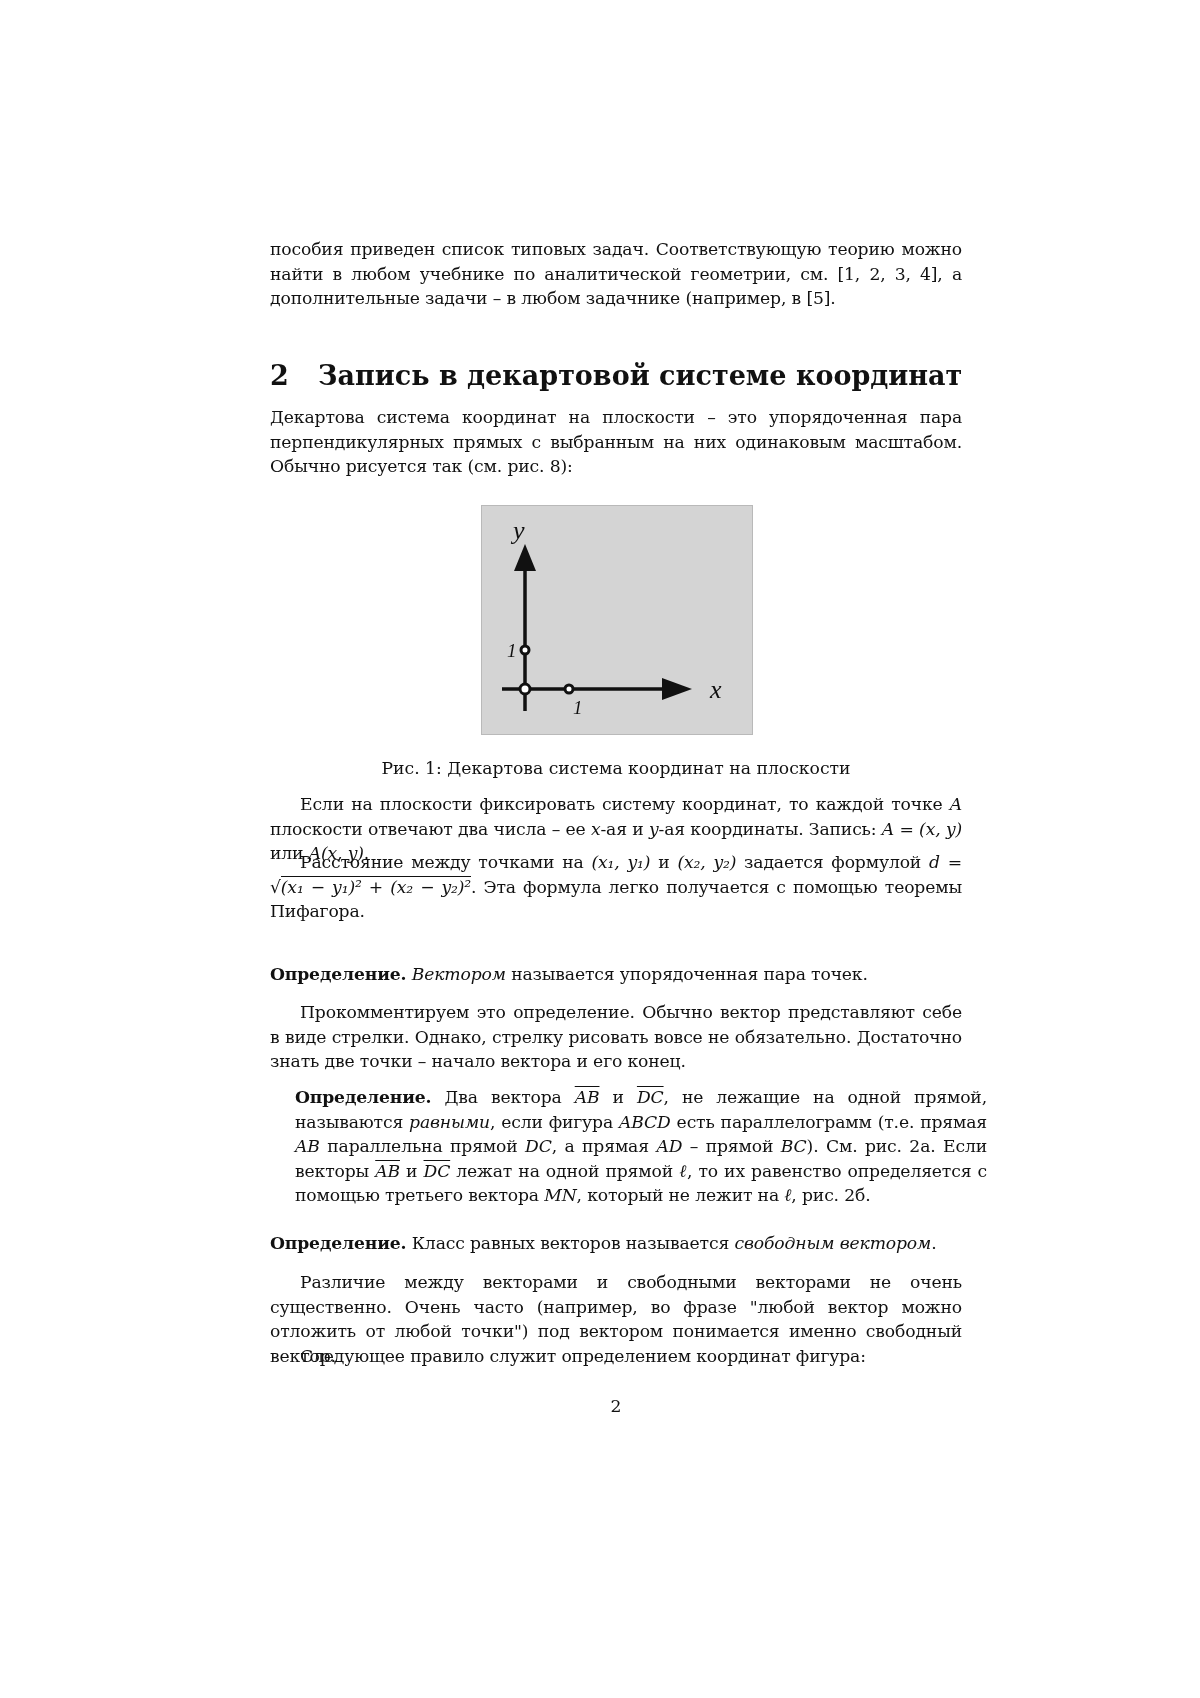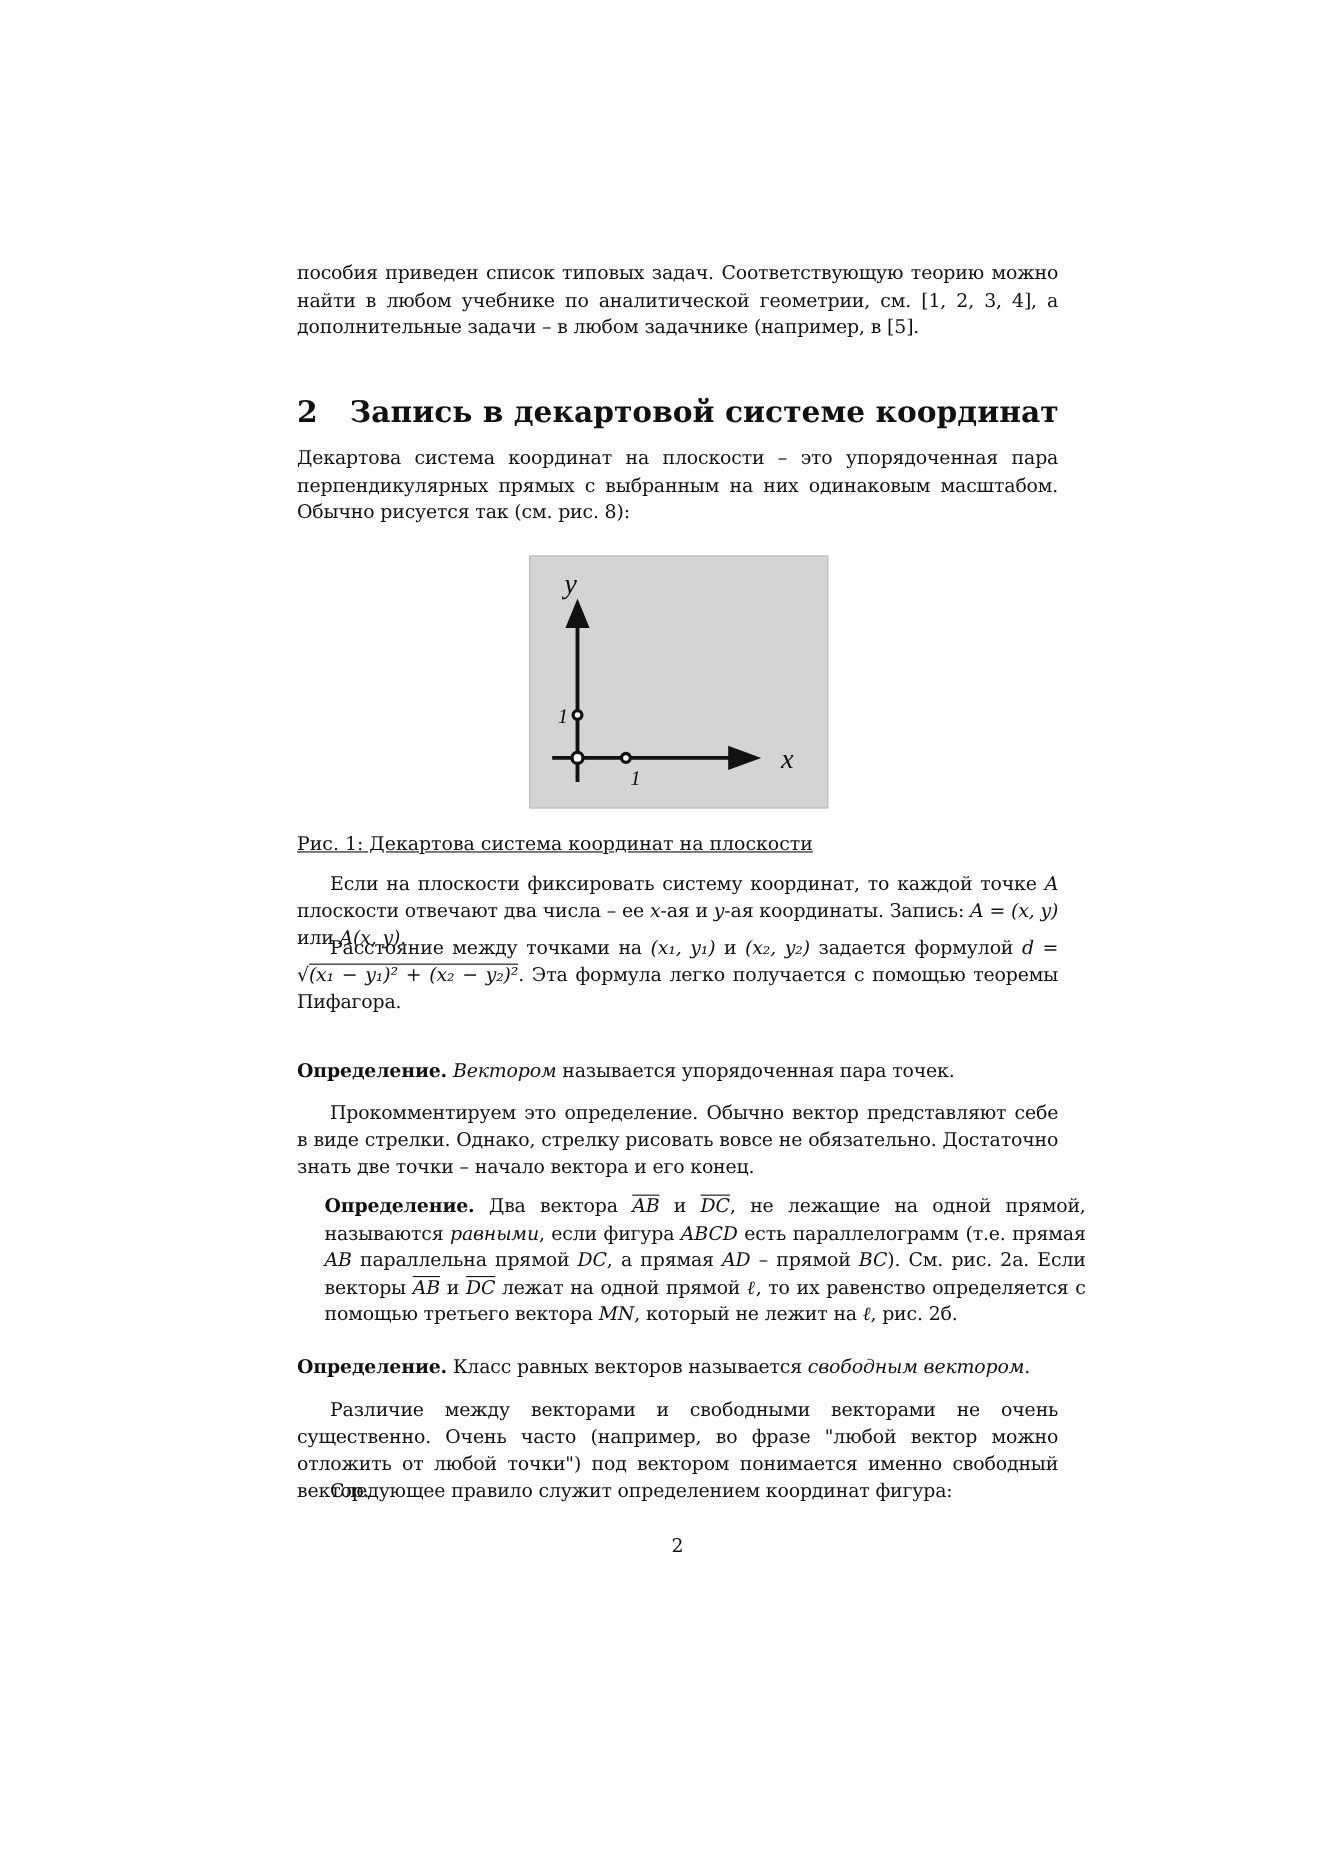--- a/index.html
+++ b/index.html
@@ -9,21 +9,21 @@
     .p { position: absolute; left: 0; width: 692px; font-size: 17.2px; line-height: 24.6px;
          text-align: justify; text-align-last: left; letter-spacing: -0.15px; }
     .indent { text-indent: 30px; }
     .i { font-style: italic; }
     .b { font-weight: bold; }
     .ov { text-decoration: overline; font-style: italic; }
     .h2 { position: absolute; left: 0; top: 360px; font-size: 27px; font-weight: bold; white-space: nowrap; }
     .h2 .num { display: inline-block; width: 48px; }
     .figure { position: absolute; left: 211px; top: 505px; width: 270px; height: 228px;
               background: #d4d4d4; border: 1px solid #b9b9b9; }
-    .caption { position: absolute; left: 0; width: 692px; top: 758px; font-size: 17.2px; text-decoration: underline; }
+    .caption { position: absolute; left: 0; width: 692px; top: 758px; text-align: center; font-size: 17.2px; }
     .pagenum { position: absolute; left: 0; width: 692px; top: 1396px; text-align: center; font-size: 17.2px; }
     .sqrt { border-top: 1.3px solid #111; }
   </style>
 </head>
 <body>
 
 <div class="page">
 
   <div class="p" style="top:237px;">пособия приведен список типовых задач. Соответствующую теорию можно найти в любом учебнике по аналитической геометрии, см. [1, 2, 3, 4], а дополнительные задачи – в любом задачнике (например, в [5].</div>
 

